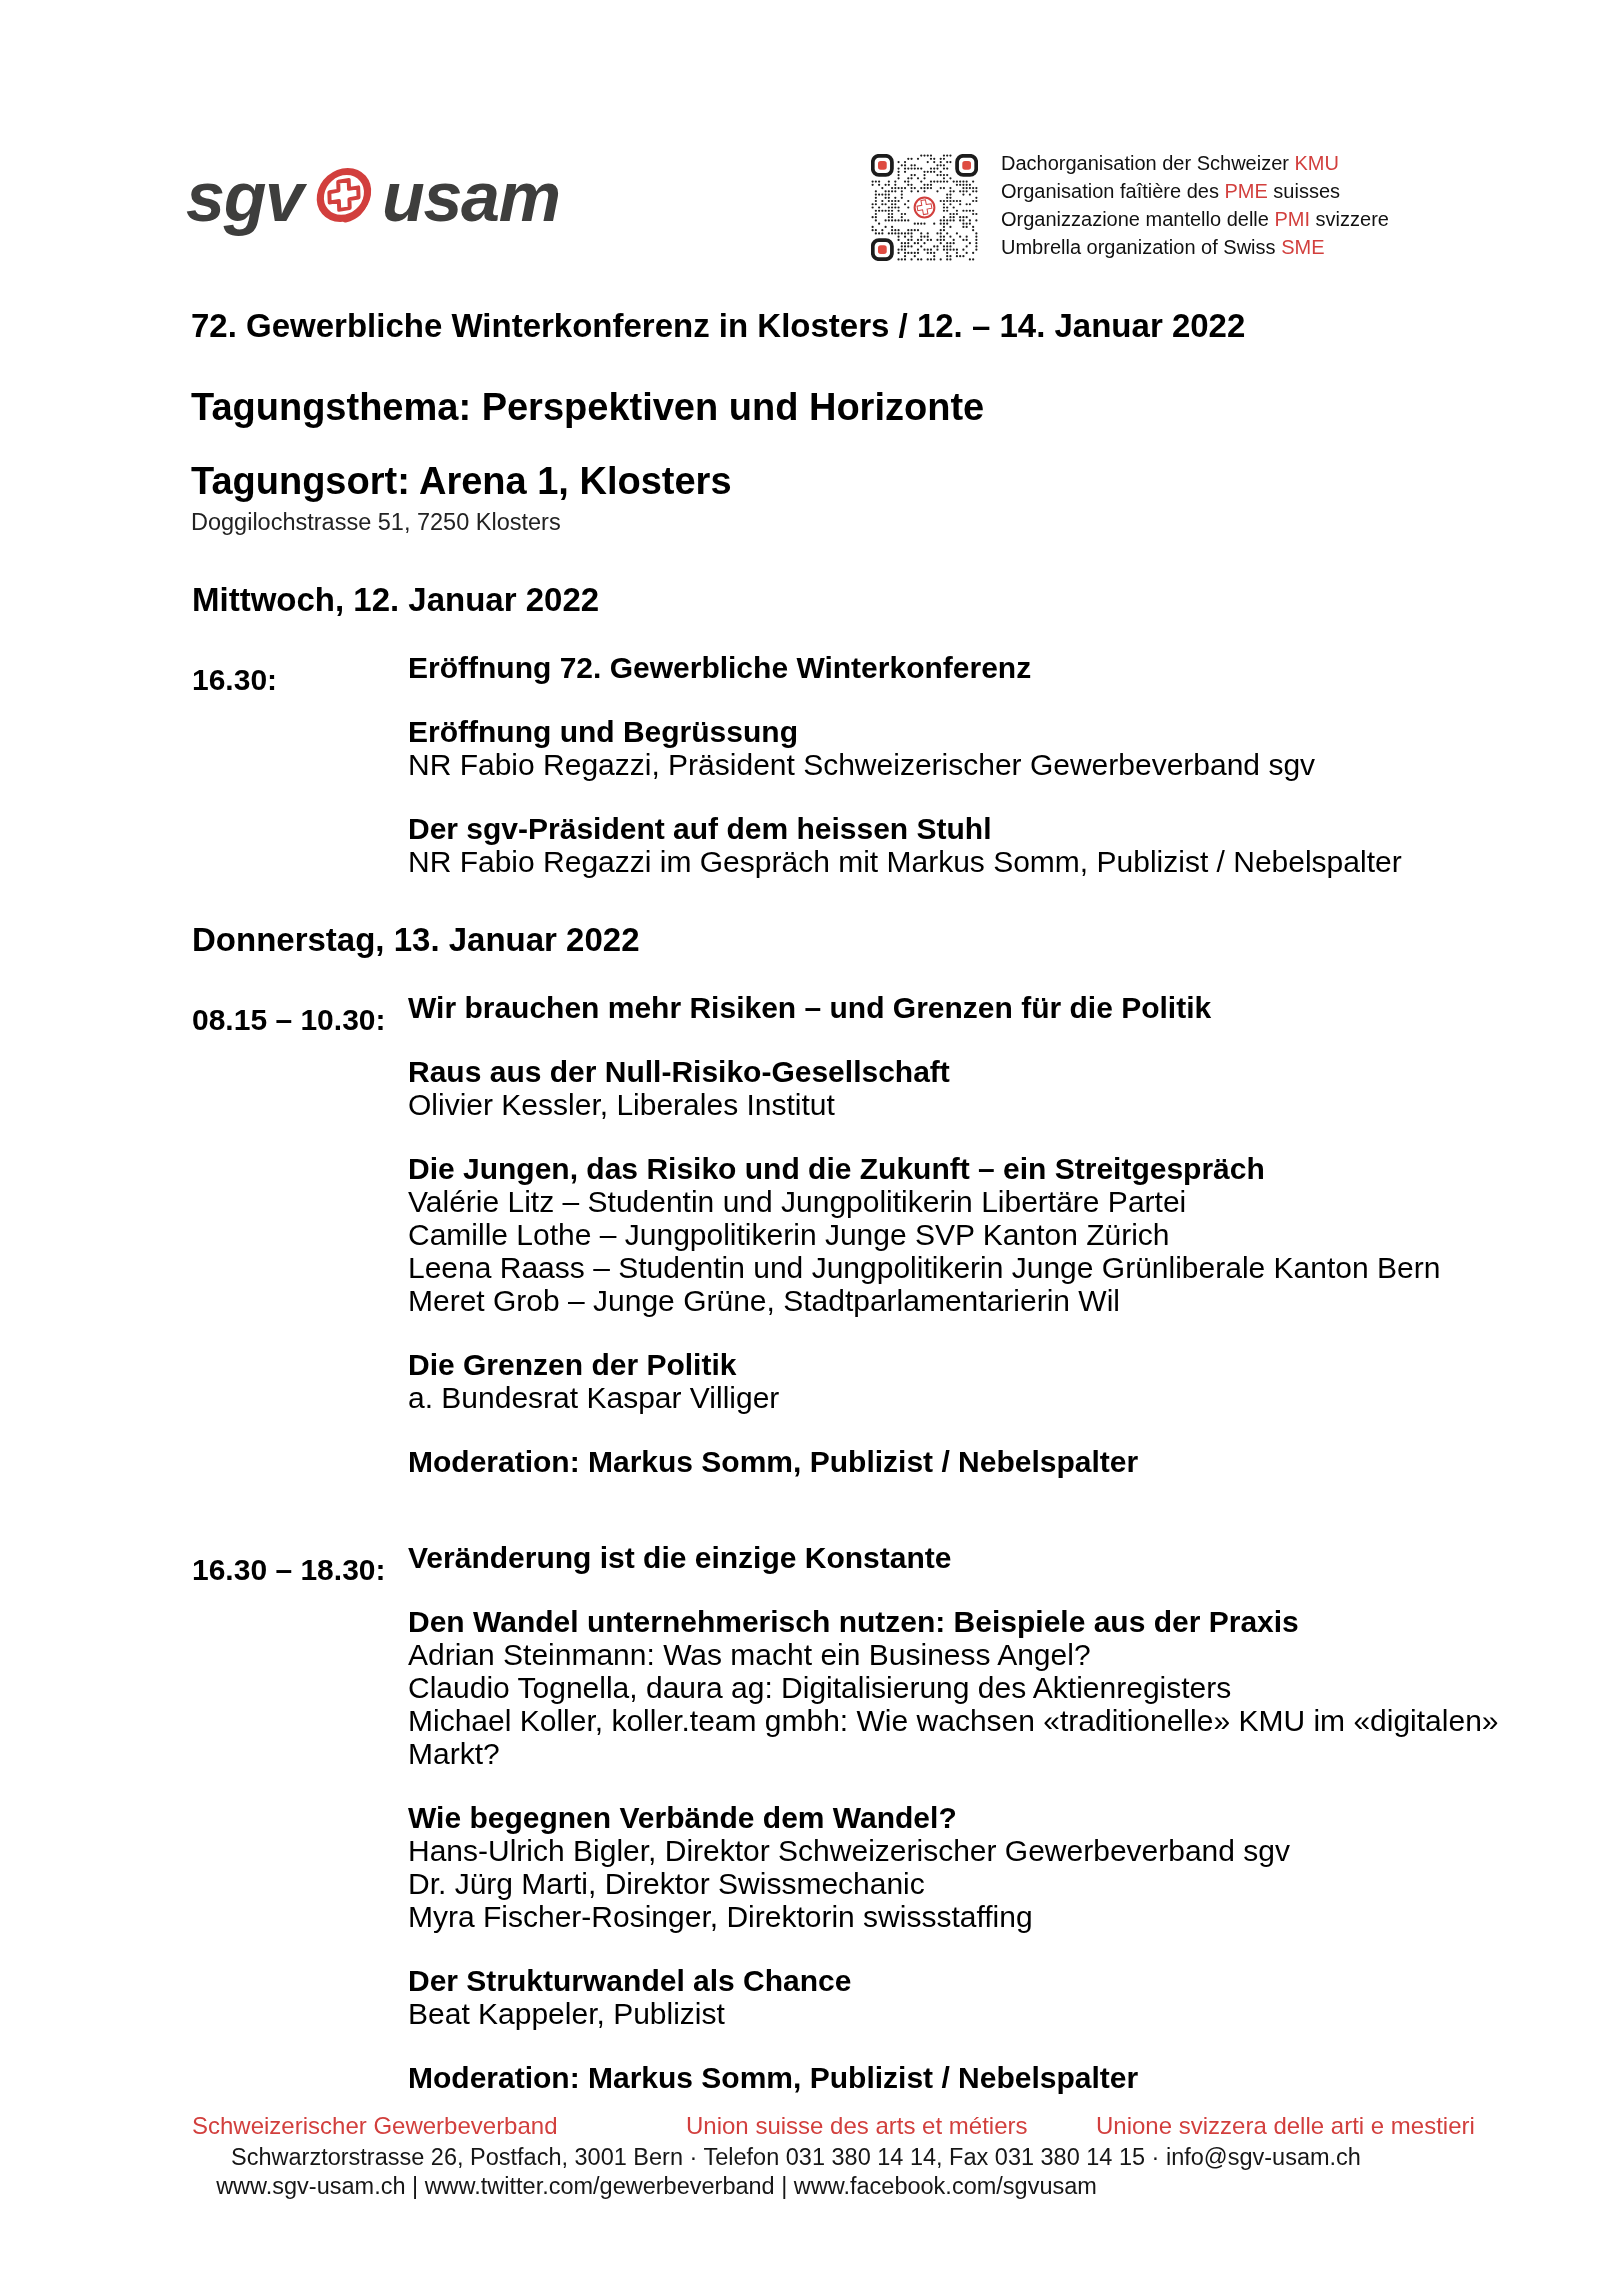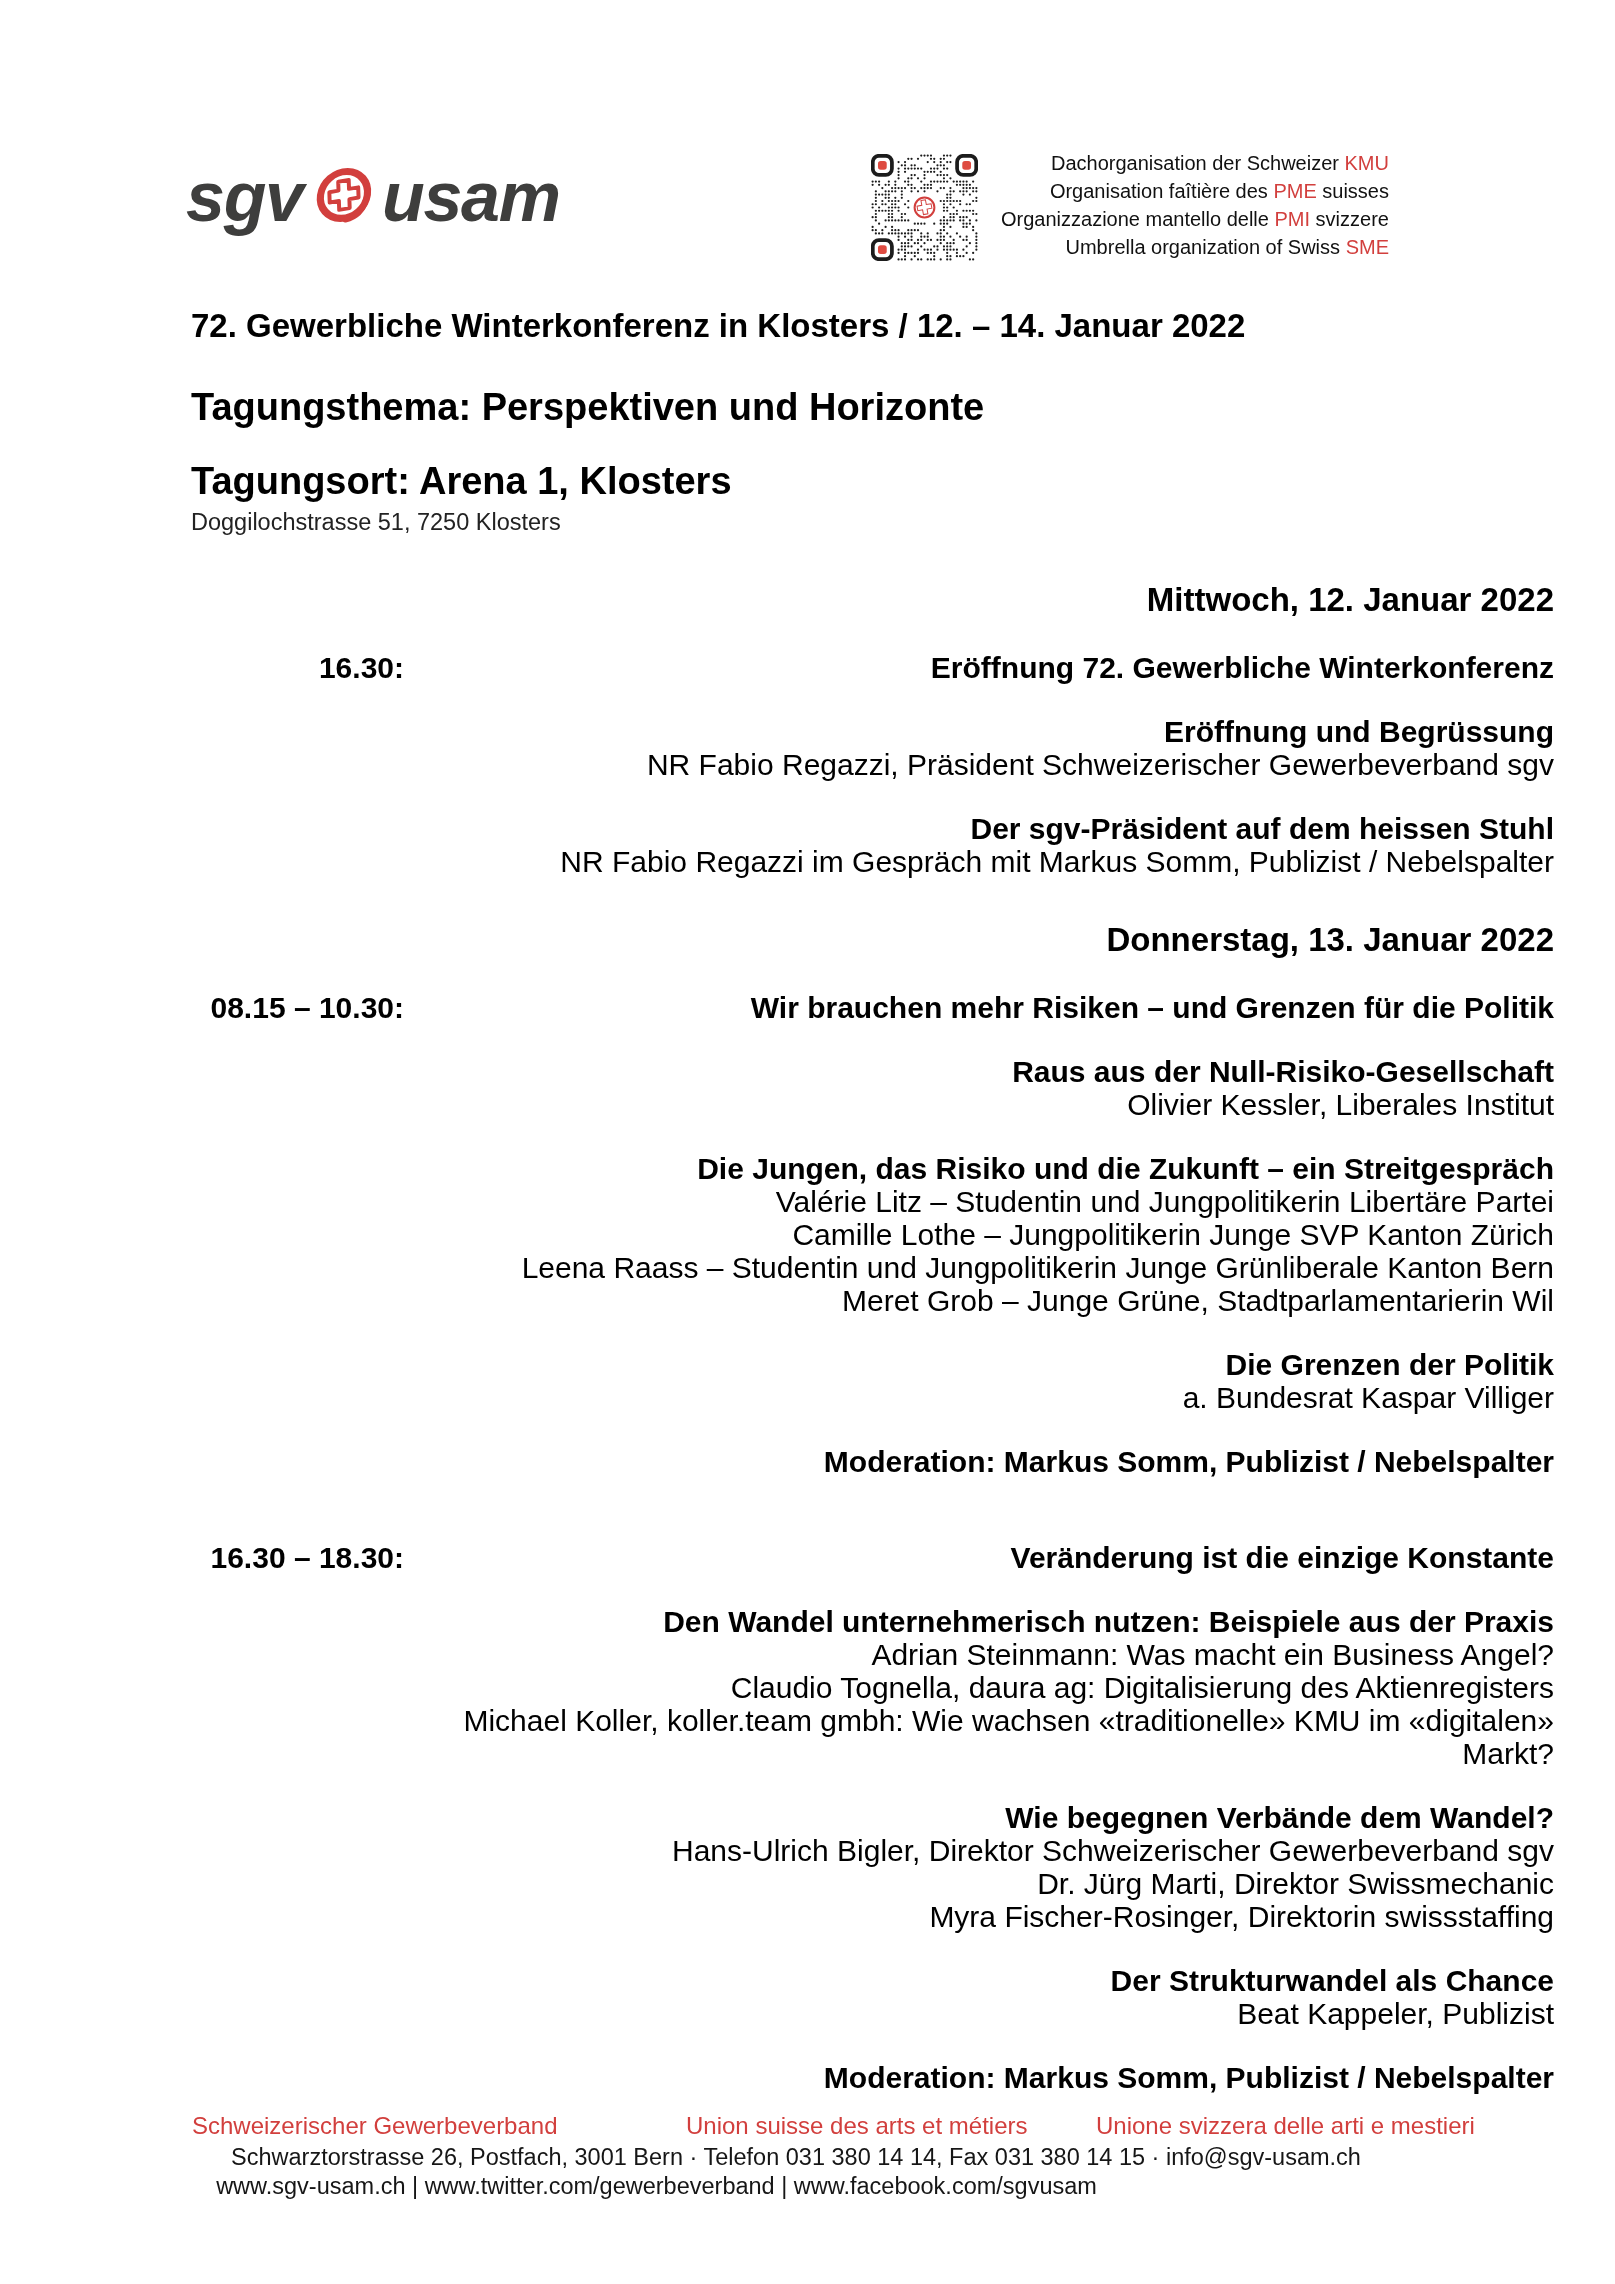--- a/index.html
+++ b/index.html
@@ -11,21 +11,21 @@
   html,body{margin:0;padding:0;background:#888;}
   .page{
     position:relative;
     width:1616px;height:2284px;
     background:#ffffff;
     font-family:"Liberation Sans","DejaVu Sans",sans-serif;
     color:#000;
     overflow:hidden;
     margin:0 auto;
   }
-  .abs{position:absolute;text-align:right;}
+  .abs{position:absolute;}
 
   
   .logo{
     left:186px;top:156px;height:82px;
     display:flex;align-items:center;
     font-style:italic;font-weight:700;
     font-size:70px;letter-spacing:-1.3px;
     color:var(--logo-gray);
   }
   .logo .at-wrap{width:65px;height:73px;margin:0 6.5px 0 7.8px;display:block;}
@@ -44,21 +44,21 @@
   .doc-venue{left:191px;top:460px;font-size:38px;line-height:43px;font-weight:700;white-space:nowrap;}
   .doc-address{left:191px;top:507px;font-size:23.5px;line-height:30px;color:#222;white-space:nowrap;}
 
   
   .schedule{left:192px;top:580px;width:1362px;}
   .day + .day{margin-top:42px;}
   .day-title{font-size:33px;line-height:40px;font-weight:700;}
   .session{margin-top:31px;position:relative;}
   .session + .session{margin-top:63px;}
   .srow{position:relative;}
-  .time{position:absolute;left:0;top:0;width:212px;font-size:30px;line-height:33px;font-weight:700;white-space:nowrap;}
+  .time{position:absolute;left:0;top:12px;width:212px;font-size:30px;line-height:33px;font-weight:700;white-space:nowrap;}
   .session-title{margin-left:216px;font-size:30px;line-height:33px;font-weight:700;}
   .items{margin-left:216px;}
   .item{margin-top:31px;}
   .item-title{font-size:30px;line-height:33px;font-weight:700;}
   .line{font-size:30px;line-height:33px;}
 
   
   .footer-red{left:0;top:2112px;width:1616px;height:29px;font-size:24px;color:var(--accent);}
   .footer-red span{position:absolute;white-space:nowrap;}
   .fr-0{left:192px;}

